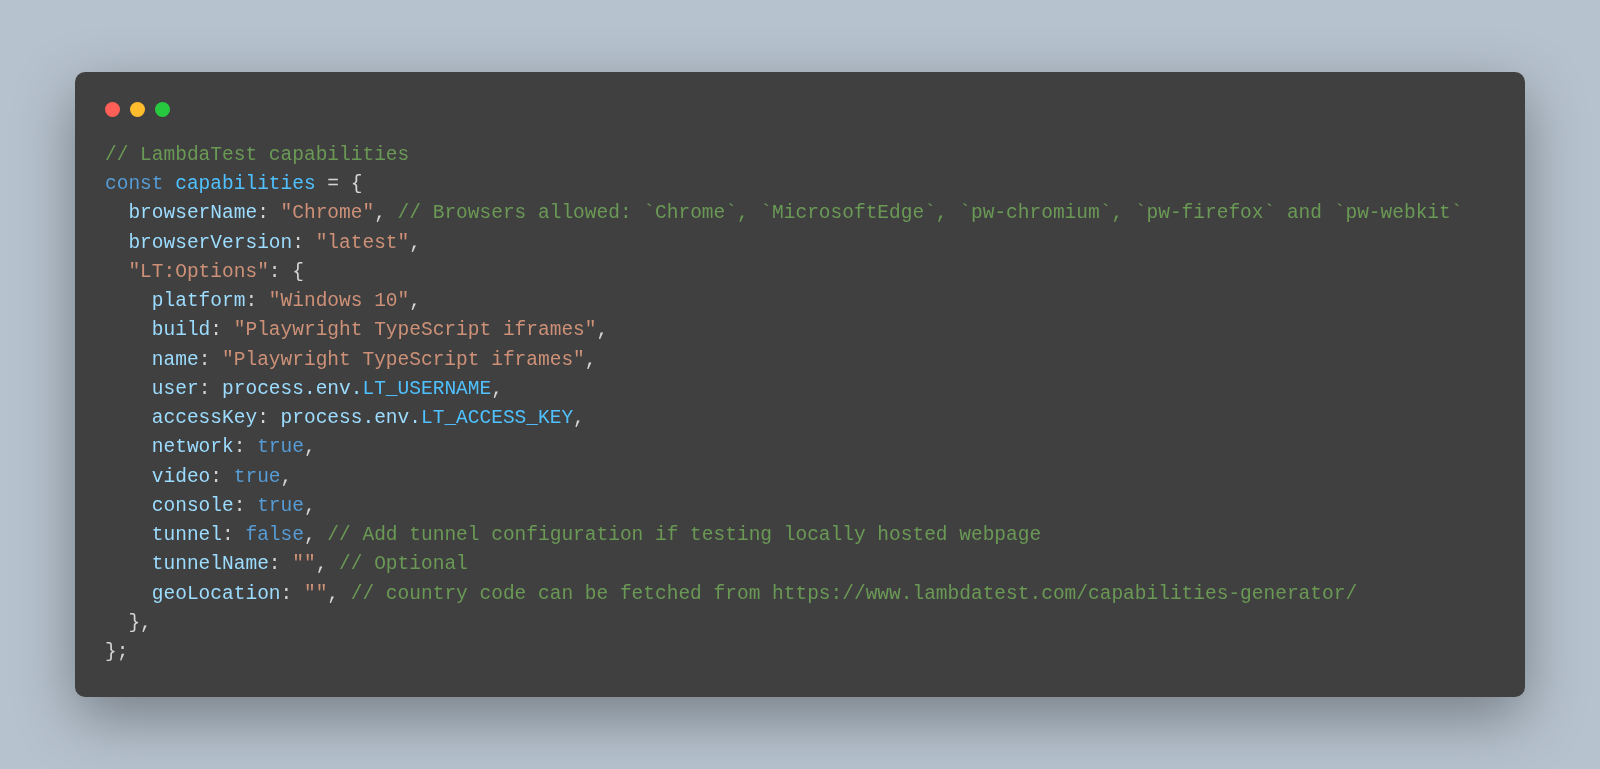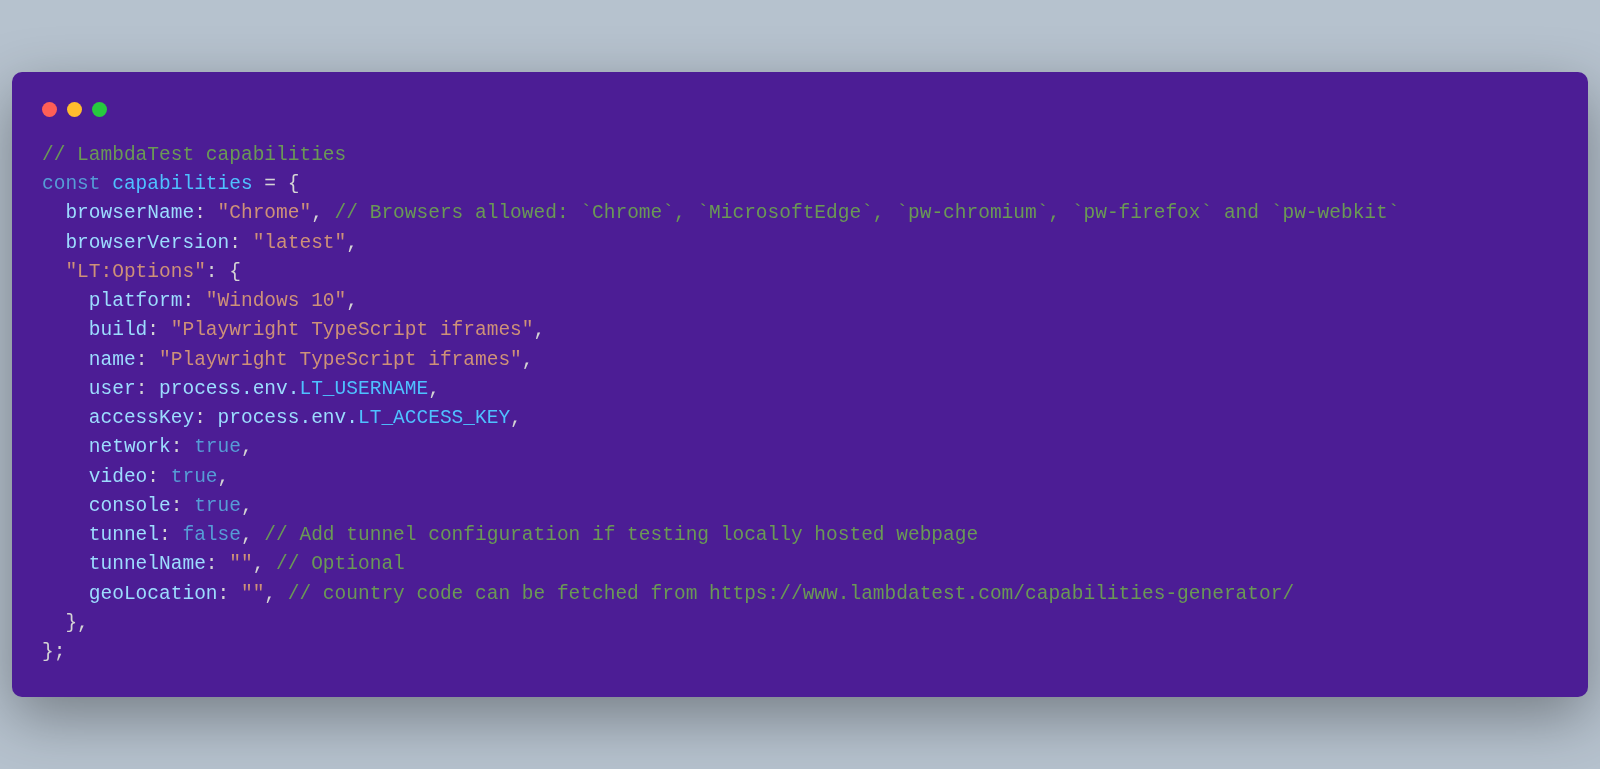--- a/index.html
+++ b/index.html
@@ -10,22 +10,22 @@
   body {
     background: #b6c2ce;
     width: 1600px;
     height: 769px;
     display: flex;
     align-items: center;
     justify-content: center;
     font-family: "SF Mono", "Monaco", "Menlo", "Consolas", "Courier New", monospace;
   }
   .window {
-    background: #4c1d95;
-    width: 1576px;
+    background: #404040;
+    width: 1450px;
     border-radius: 10px;
     box-shadow: 0 20px 60px rgba(0,0,0,0.35);
     padding: 30px 30px 30px 30px;
   }
   .titlebar {
     display: flex;
     gap: 10px;
     margin-bottom: 24px;
   }
   .dot {

